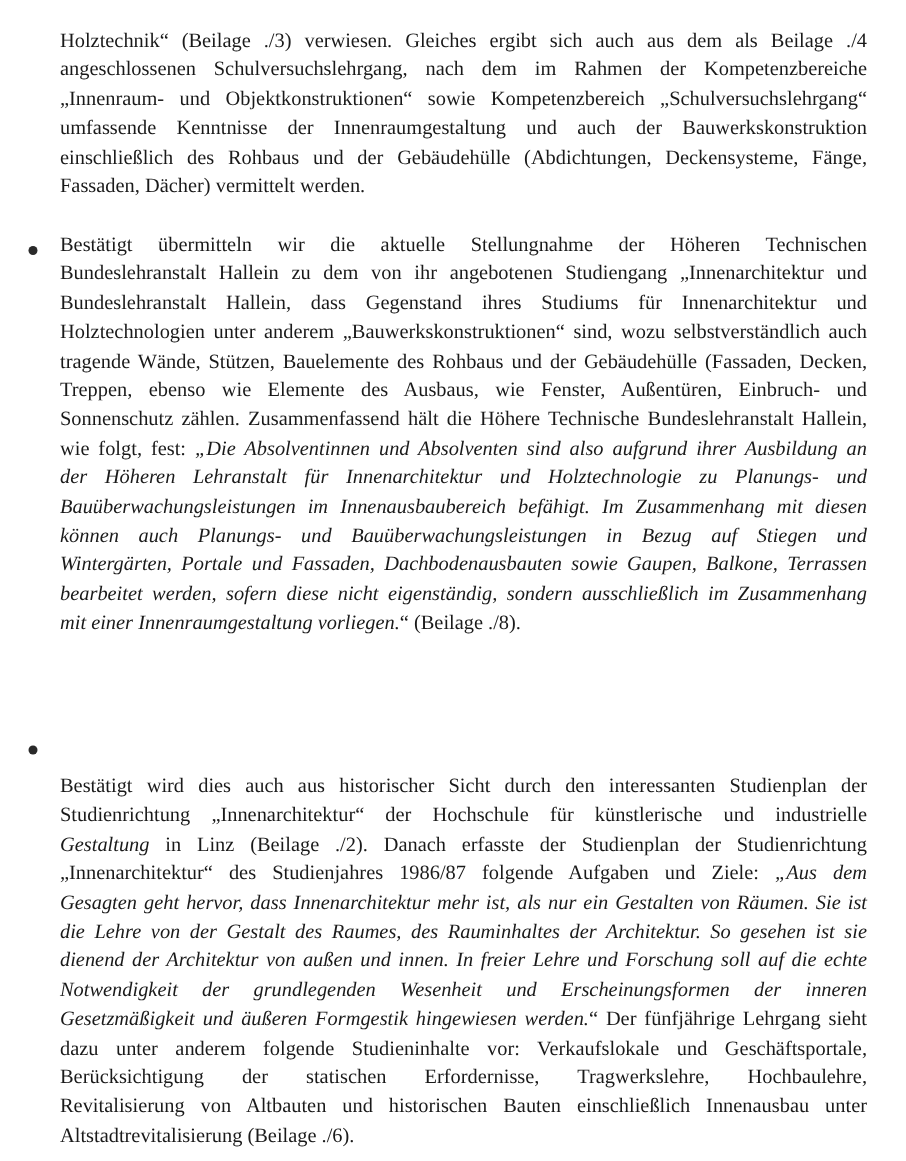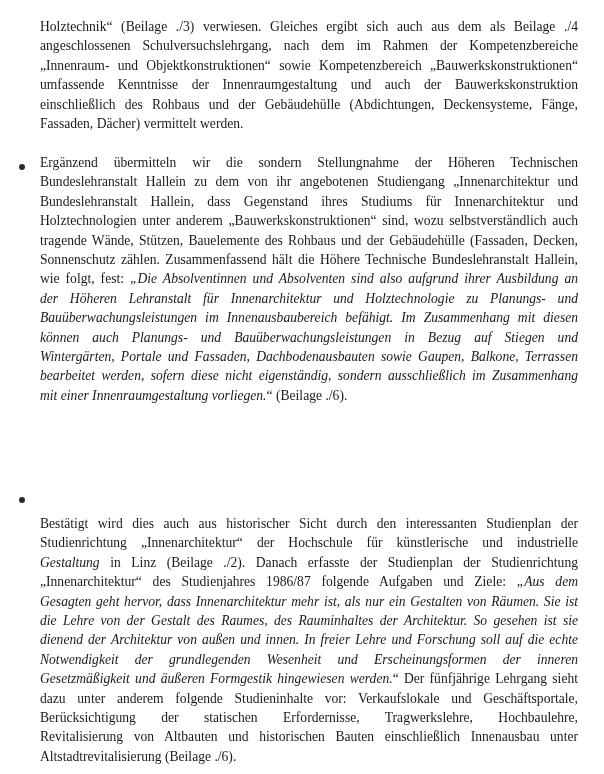--- a/index.html
+++ b/index.html
@@ -14,41 +14,42 @@
   .line.last { text-align-last: left; }
   i { font-style: italic; }
 </style>
 </head>
 <body>
 
 <div class="page">
   <div class="block" id="p0" style="top:17px;">
       <span class="line"><span>Holztechnik“ (Beilage ./3) verwiesen. Gleiches ergibt sich auch aus dem als Beilage ./4</span></span>
       <span class="line"><span>angeschlossenen Schulversuchslehrgang, nach dem im Rahmen der Kompetenzbereiche</span></span>
-      <span class="line"><span>„Innenraum- und Objektkonstruktionen“ sowie Kompetenzbereich „Bauwerkskonstruktionen“</span></span>
+      <span class="line"><span>„Innenraum- und Objektkonstruktionen“ sowie Kompetenzbereich „Schulversuchslehrgang“</span></span>
       <span class="line"><span>umfassende Kenntnisse der Innenraumgestaltung und auch der Bauwerkskonstruktion</span></span>
       <span class="line"><span>einschließlich des Rohbaus und der Gebäudehülle (Abdichtungen, Deckensysteme, Fänge,</span></span>
       <span class="line last"><span>Fassaden, Dächer) vermittelt werden.</span></span>
     </div>
 
   <span class="bullet" style="top:164px;"></span>
   <div class="block" id="p1" style="top:153px;">
-      <span class="line"><span>Ergänzend übermitteln wir die sondern Stellungnahme der Höheren Technischen</span></span>
+      <span class="line"><span>Bestätigt übermitteln wir die aktuelle Stellungnahme der Höheren Technischen</span></span>
       <span class="line"><span>Bundeslehranstalt Hallein zu dem von ihr angebotenen Studiengang „Innenarchitektur und</span></span>
       <span class="line"><span>Bundeslehranstalt Hallein, dass Gegenstand ihres Studiums für Innenarchitektur und</span></span>
       <span class="line"><span>Holztechnologien unter anderem „Bauwerkskonstruktionen“ sind, wozu selbstverständlich auch</span></span>
       <span class="line"><span>tragende Wände, Stützen, Bauelemente des Rohbaus und der Gebäudehülle (Fassaden, Decken,</span></span>
+      <span class="line"><span>Treppen, ebenso wie Elemente des Ausbaus, wie Fenster, Außentüren, Einbruch- und</span></span>
       <span class="line"><span>Sonnenschutz zählen. Zusammenfassend hält die Höhere Technische Bundeslehranstalt Hallein,</span></span>
       <span class="line"><span>wie folgt, fest: </span><i>„Die Absolventinnen und Absolventen sind also aufgrund ihrer Ausbildung an</i></span>
       <span class="line"><i>der Höheren Lehranstalt für Innenarchitektur und Holztechnologie zu Planungs- und</i></span>
       <span class="line"><i>Bauüberwachungsleistungen im Innenausbaubereich befähigt. Im Zusammenhang mit diesen</i></span>
       <span class="line"><i>können auch Planungs- und Bauüberwachungsleistungen in Bezug auf Stiegen und</i></span>
       <span class="line"><i>Wintergärten, Portale und Fassaden, Dachbodenausbauten sowie Gaupen, Balkone, Terrassen</i></span>
       <span class="line"><i>bearbeitet werden, sofern diese nicht eigenständig, sondern ausschließlich im Zusammenhang</i></span>
-      <span class="line last"><i>mit einer Innenraumgestaltung vorliegen.</i><span>“ (Beilage ./6).</span></span>
+      <span class="line last"><i>mit einer Innenraumgestaltung vorliegen.</i><span>“ (Beilage ./8).</span></span>
     </div>
 
   <span class="bullet" style="top:497px;"></span>
   <div class="block" id="p2" style="top:514px;">
       <span class="line"><span>Bestätigt wird dies auch aus historischer Sicht durch den interessanten Studienplan der</span></span>
       <span class="line"><span>Studienrichtung „Innenarchitektur“ der Hochschule für künstlerische und industrielle</span></span>
       <span class="line"><i>Gestaltung</i><span> in Linz (Beilage ./2). Danach erfasste der Studienplan der Studienrichtung</span></span>
       <span class="line"><span>„Innenarchitektur“ des Studienjahres 1986/87 folgende Aufgaben und Ziele: </span><i>„Aus dem</i></span>
       <span class="line"><i>Gesagten geht hervor, dass Innenarchitektur mehr ist, als nur ein Gestalten von Räumen. Sie ist</i></span>
       <span class="line"><i>die Lehre von der Gestalt des Raumes, des Rauminhaltes der Architektur. So gesehen ist sie</i></span>

